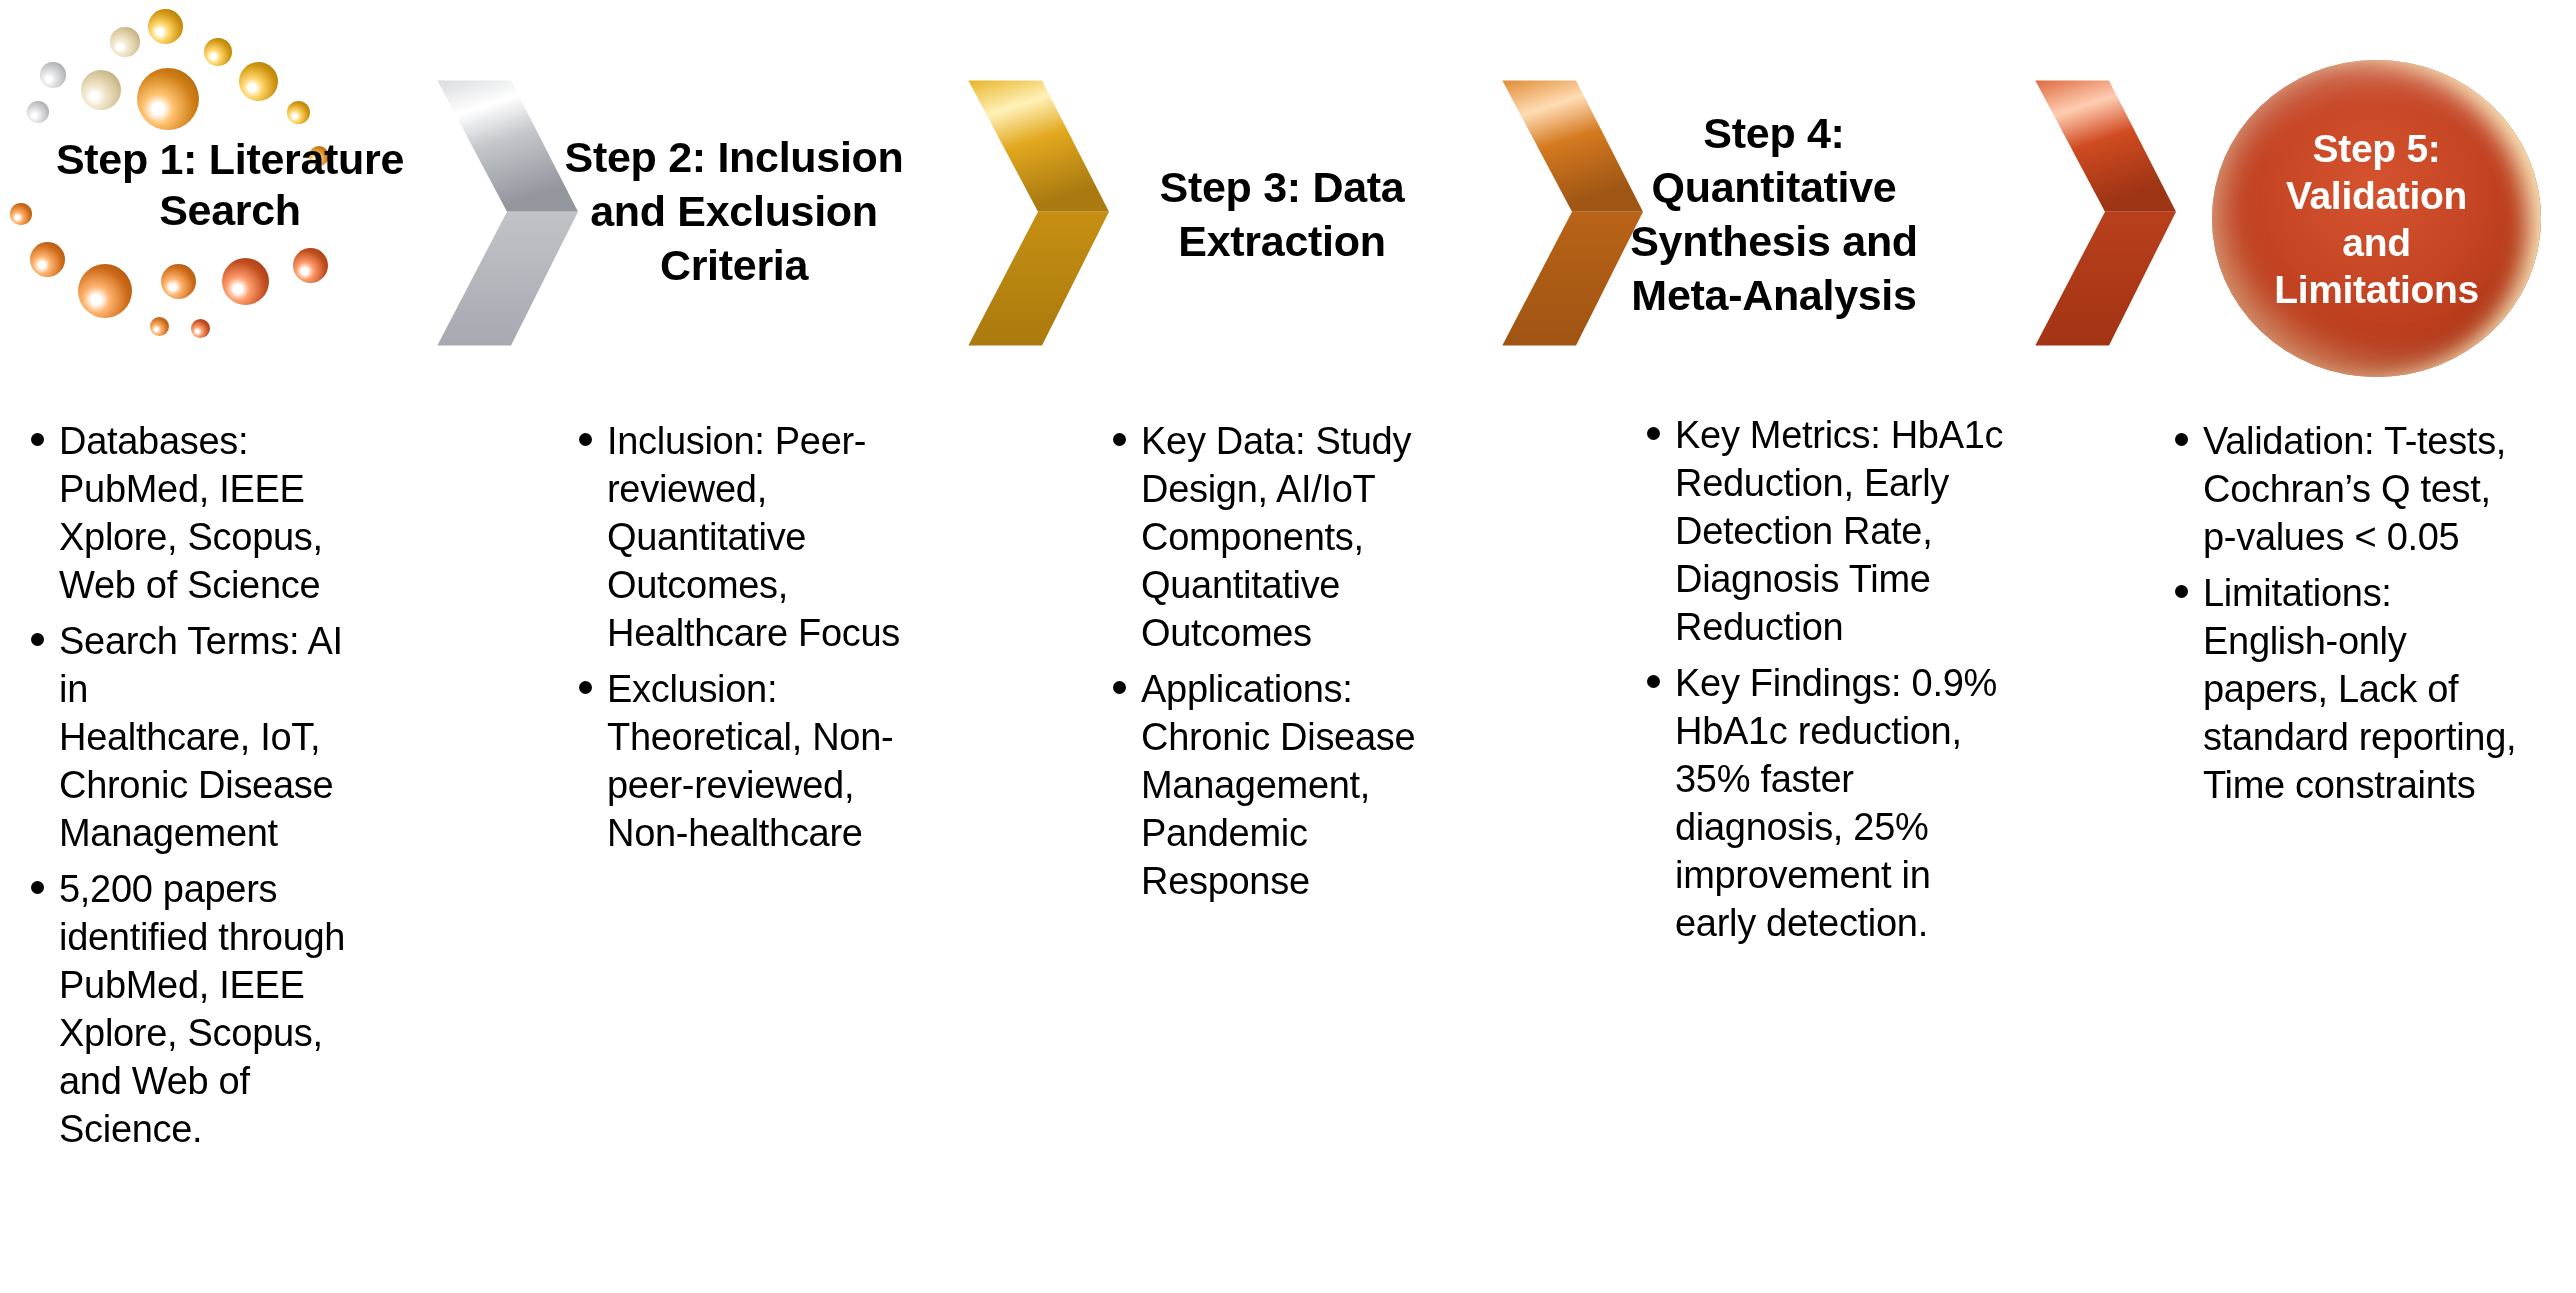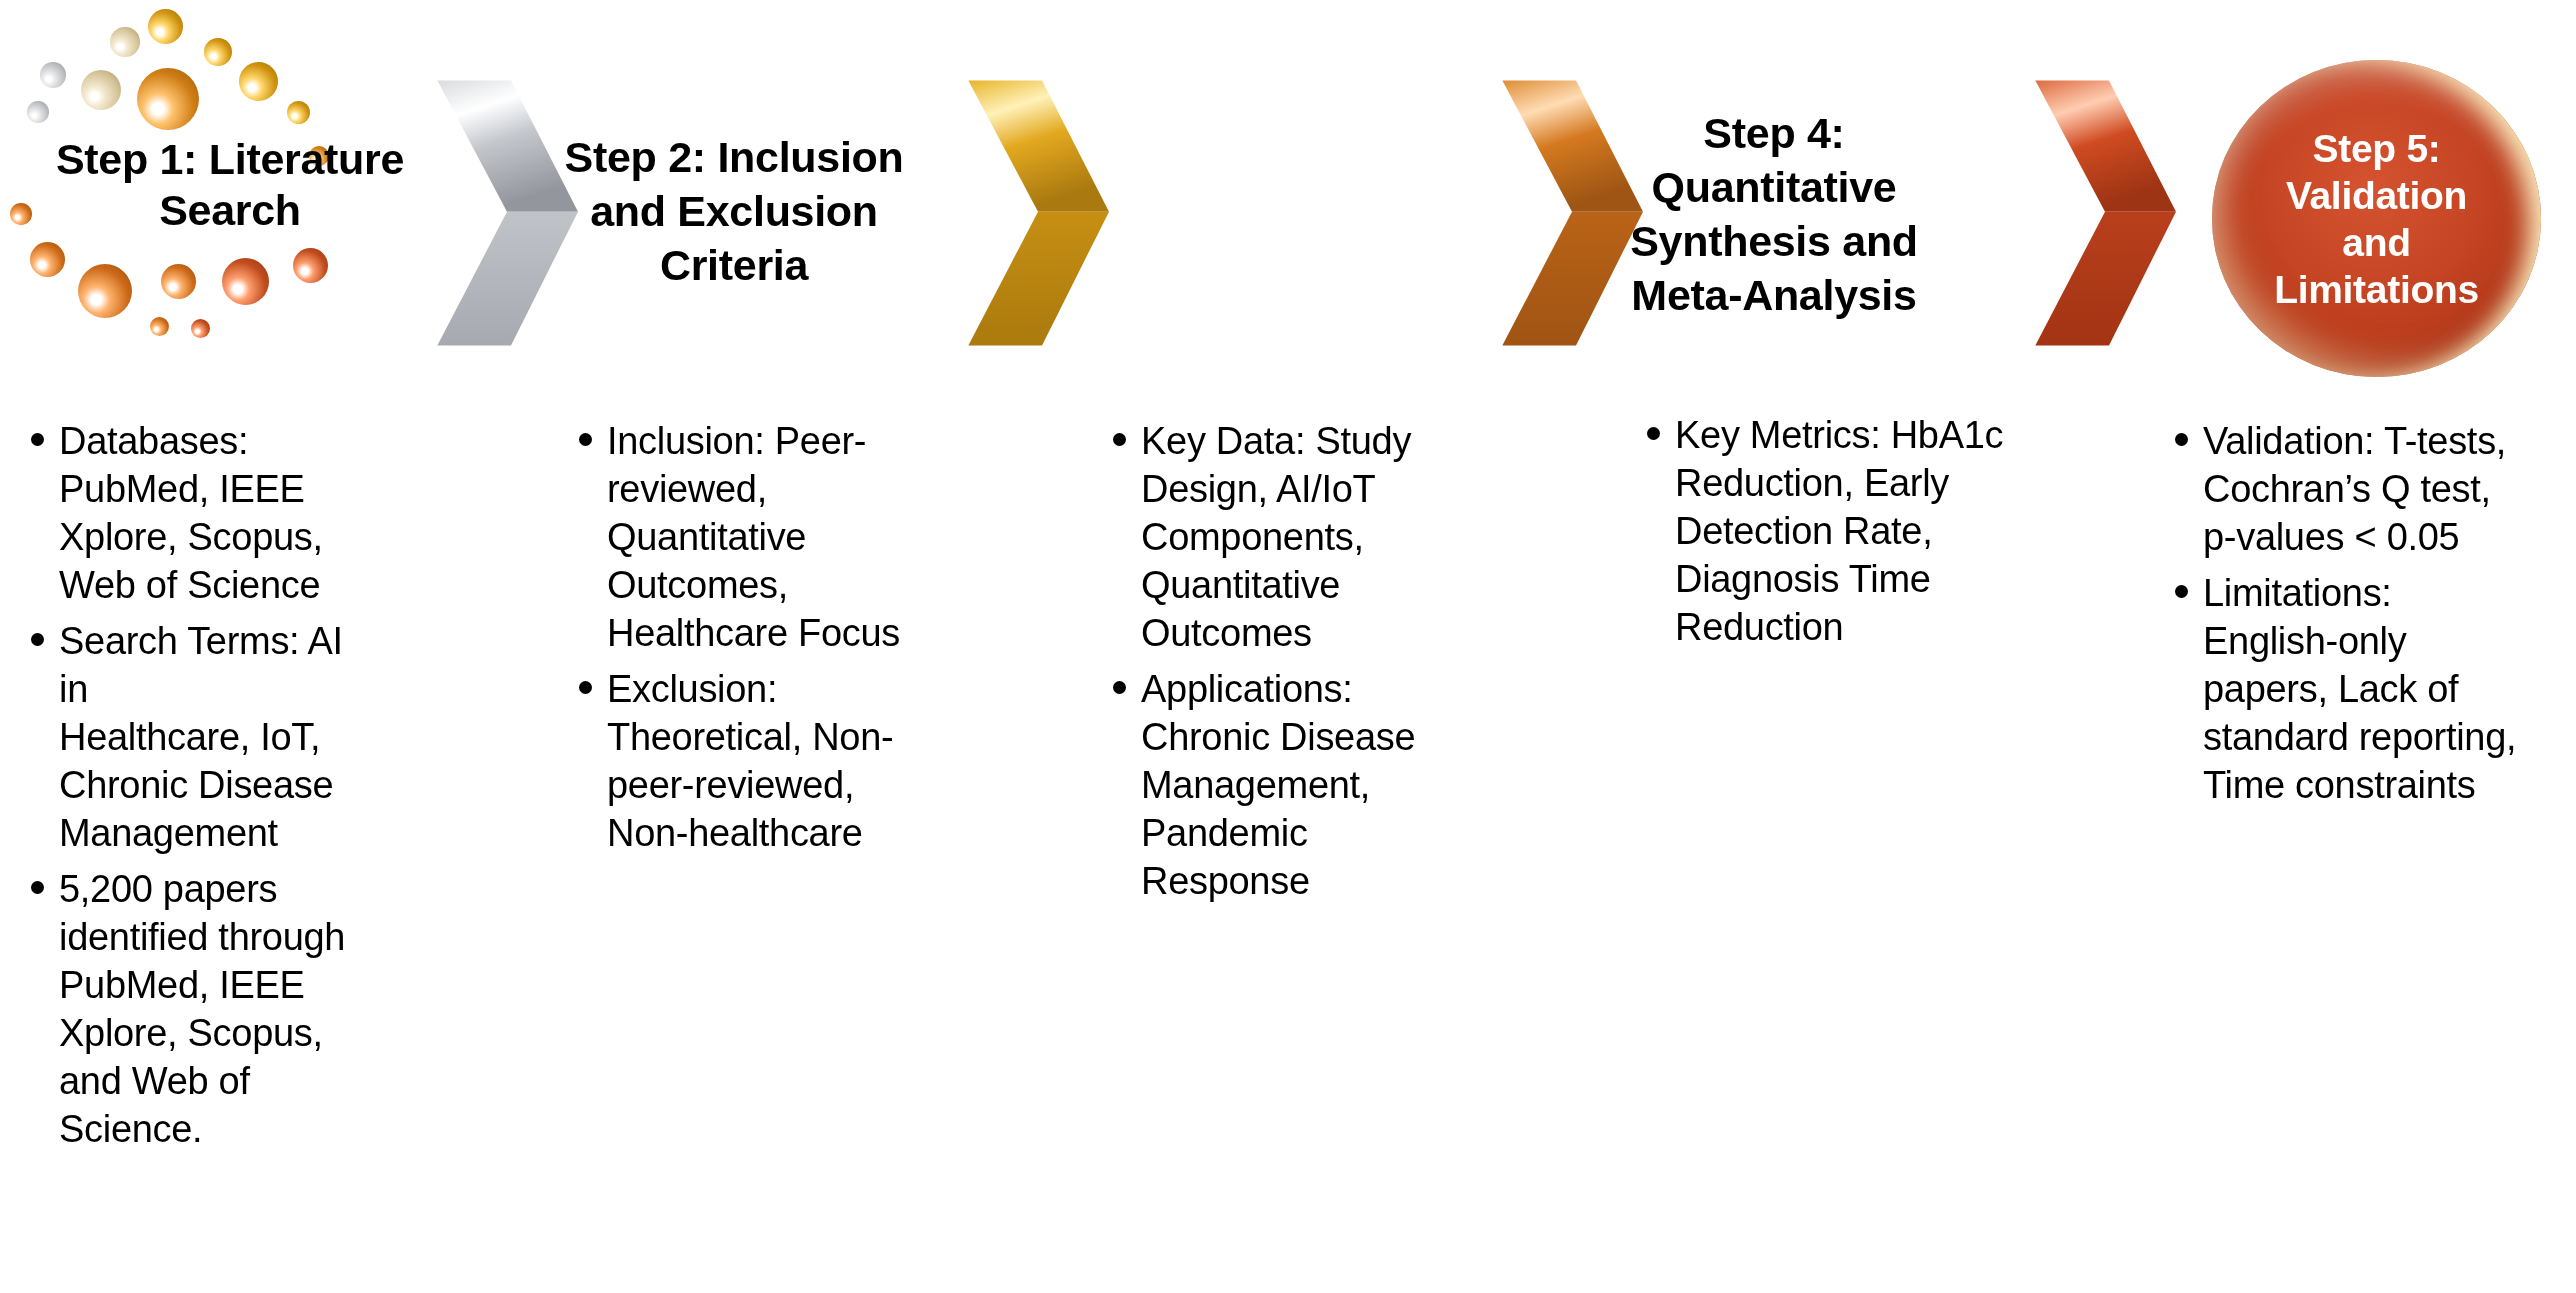--- a/index.html
+++ b/index.html
@@ -135,20 +135,22 @@
   <svg class="chevron c4" viewBox="0 0 212 400">
     <polygon points="2,2 112,2 212,198 106,198" fill="url(#gRedU)"></polygon>
     <polygon points="106,198 212,198 112,398 2,398" fill="url(#gRedL)"></polygon>
   </svg>
 
   <div class="step-title t1">Step 1: Literature
 Search</div>
   <div class="step-title t2">Step 2: Inclusion
 and Exclusion
 Criteria</div>
+  <div class="step-title t3">Step 3: Data
+Extraction</div>
   <div class="step-title t4">Step 4:
 Quantitative
 Synthesis and
 Meta-Analysis</div>
 
   <div class="big-circle">
     <div class="circle-title">Step 5:
 Validation
 and
 Limitations</div>
@@ -195,20 +197,26 @@
 Pandemic
 Response</div>
   </div>
 
   <div class="bullet-list l4">
     <div class="bullet-item">Key Metrics: HbA1c
 Reduction, Early
 Detection Rate,
 Diagnosis Time
 Reduction</div>
+    <div class="bullet-item">Key Findings: 0.9%
+HbA1c reduction,
+35% faster
+diagnosis, 25%
+improvement in
+early detection.</div>
   </div>
 
   <div class="bullet-list l5">
     <div class="bullet-item">Validation: T-tests,
 Cochran’s Q test,
 p-values &lt; 0.05</div>
     <div class="bullet-item">Limitations:
 English-only
 papers, Lack of
 standard reporting,

